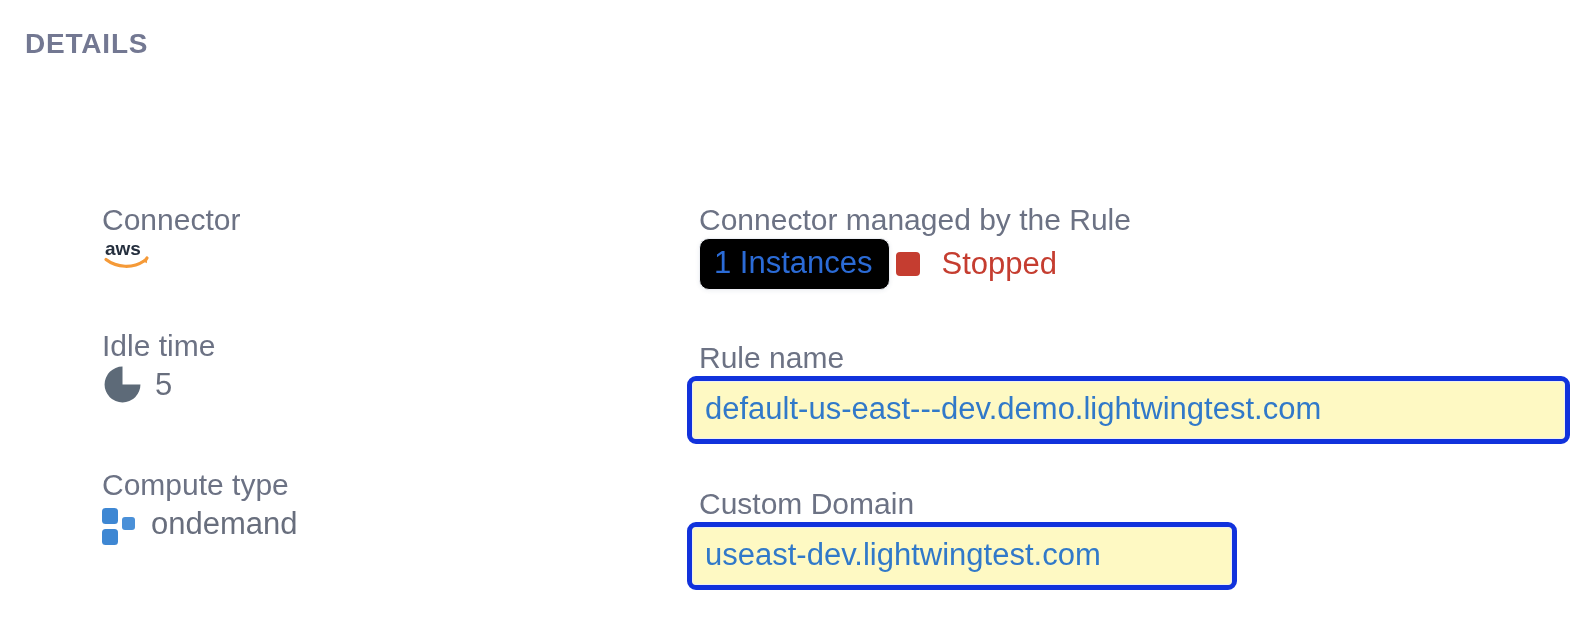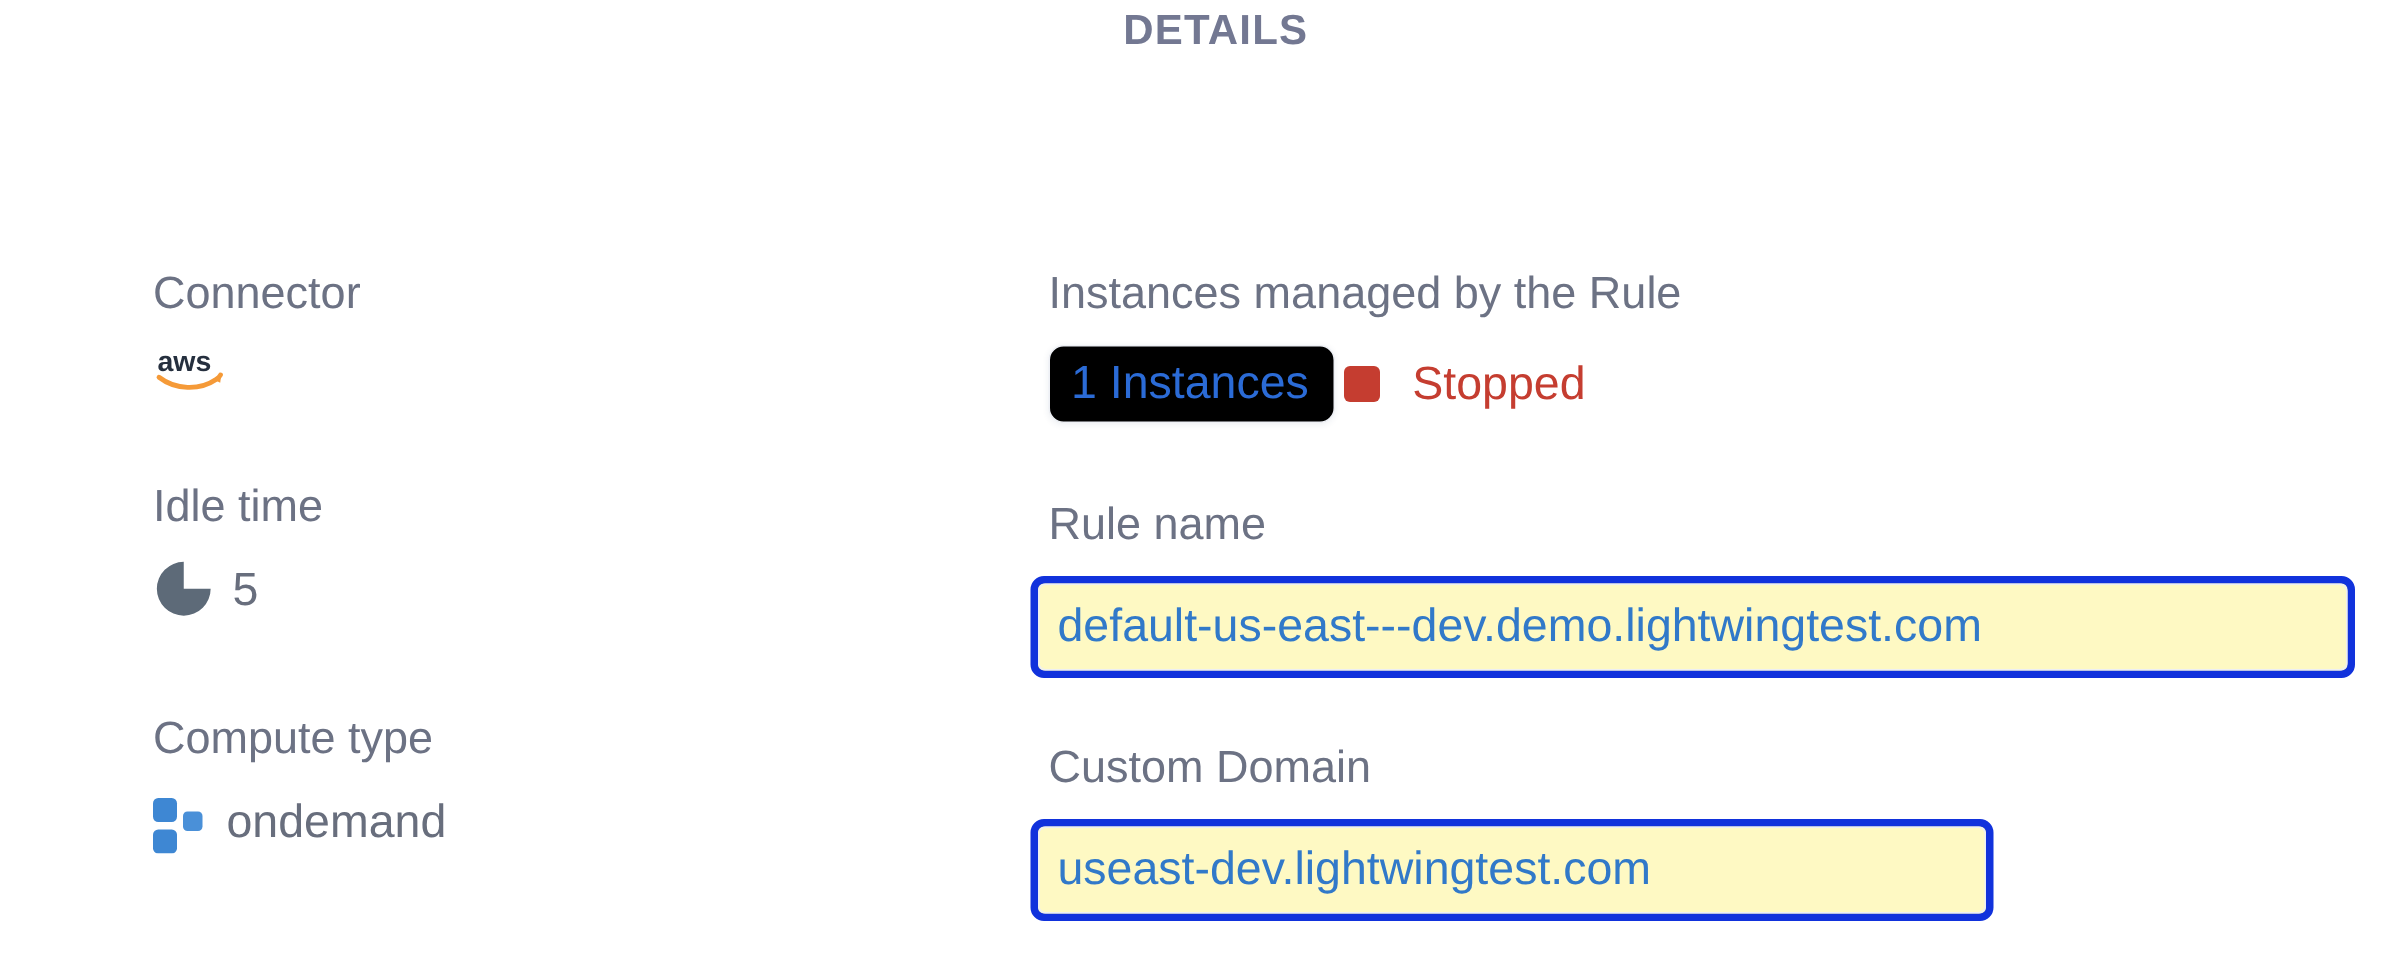--- a/index.html
+++ b/index.html
@@ -3,42 +3,40 @@
 <meta charset="utf-8">
 <style>
   * { box-sizing: border-box; margin: 0; padding: 0; }
   html, body {
     width: 1596px; height: 642px;
     background: #ffffff;
     font-family: "Liberation Sans", "DejaVu Sans", sans-serif;
     overflow: hidden;
   }
   .details-title {
-    padding: 4px 0 0 25px;
+    padding: 28px 0 0 25px;
     font-size: 28px;
     font-weight: 600;
     letter-spacing: 0.8px;
     color: #737892;
-    text-align: center;
   }
   .content {
     display: flex;
     padding-left: 102px;
     margin-top: 142px;
   }
   .col-left { width: 597px; flex: none; }
   .col-right { flex: 1; padding-right: 26px; min-width: 0; }
 
   .field-label {
     font-size: 30px;
     line-height: 36px;
     color: #6c7284;
   }
   .value-row {
-    margin-top: 16px;
     display: flex;
     align-items: center;
     font-size: 31px;
     color: #686e7d;
   }
   .field-connector    { margin-bottom: 56px; }
   .field-idle-time    { margin-bottom: 62px; }
   .field-instances    { margin-bottom: 50px; }
   .field-host-name    { margin-bottom: 42px; }
 
@@ -77,21 +75,21 @@
   
   .link-box {
     display: inline-block;
     border: 5px solid #1132dc;
     border-radius: 9px;
     background: #fef9c3;
     margin-left: -12px;
     max-width: calc(100% + 12px);
   }
   .link-box.full { width: calc(100% + 12px); }
-  .link-box.custom { width: 642px; }
+  .link-box.custom { width: 550px; }
   .link-box-inner {
     display: block;
     border: 1px solid #edeff4;
     border-radius: 5px;
     padding: 9px 12px 11px 12px;
     font-size: 31px;
     color: #3179c9;
     white-space: nowrap;
     overflow: hidden;
     text-decoration: none;
@@ -144,21 +142,21 @@
         </span>
         <span>ondemand</span>
       </div>
     </div>
 
   </div>
 
   <div class="col-right">
 
     <div class="field field-instances">
-      <div class="field-label">Instances managed by the Rule</div>
+      <div class="field-label">Connector managed by the Rule</div>
       <div class="value-row">
         <a class="instances-pill">1 Instances</a>
         <span class="status-square"></span>
         <span class="status-text">Stopped</span>
       </div>
     </div>
 
     <div class="field field-host-name">
       <div class="field-label">Rule name</div>
       <div class="value-row">

